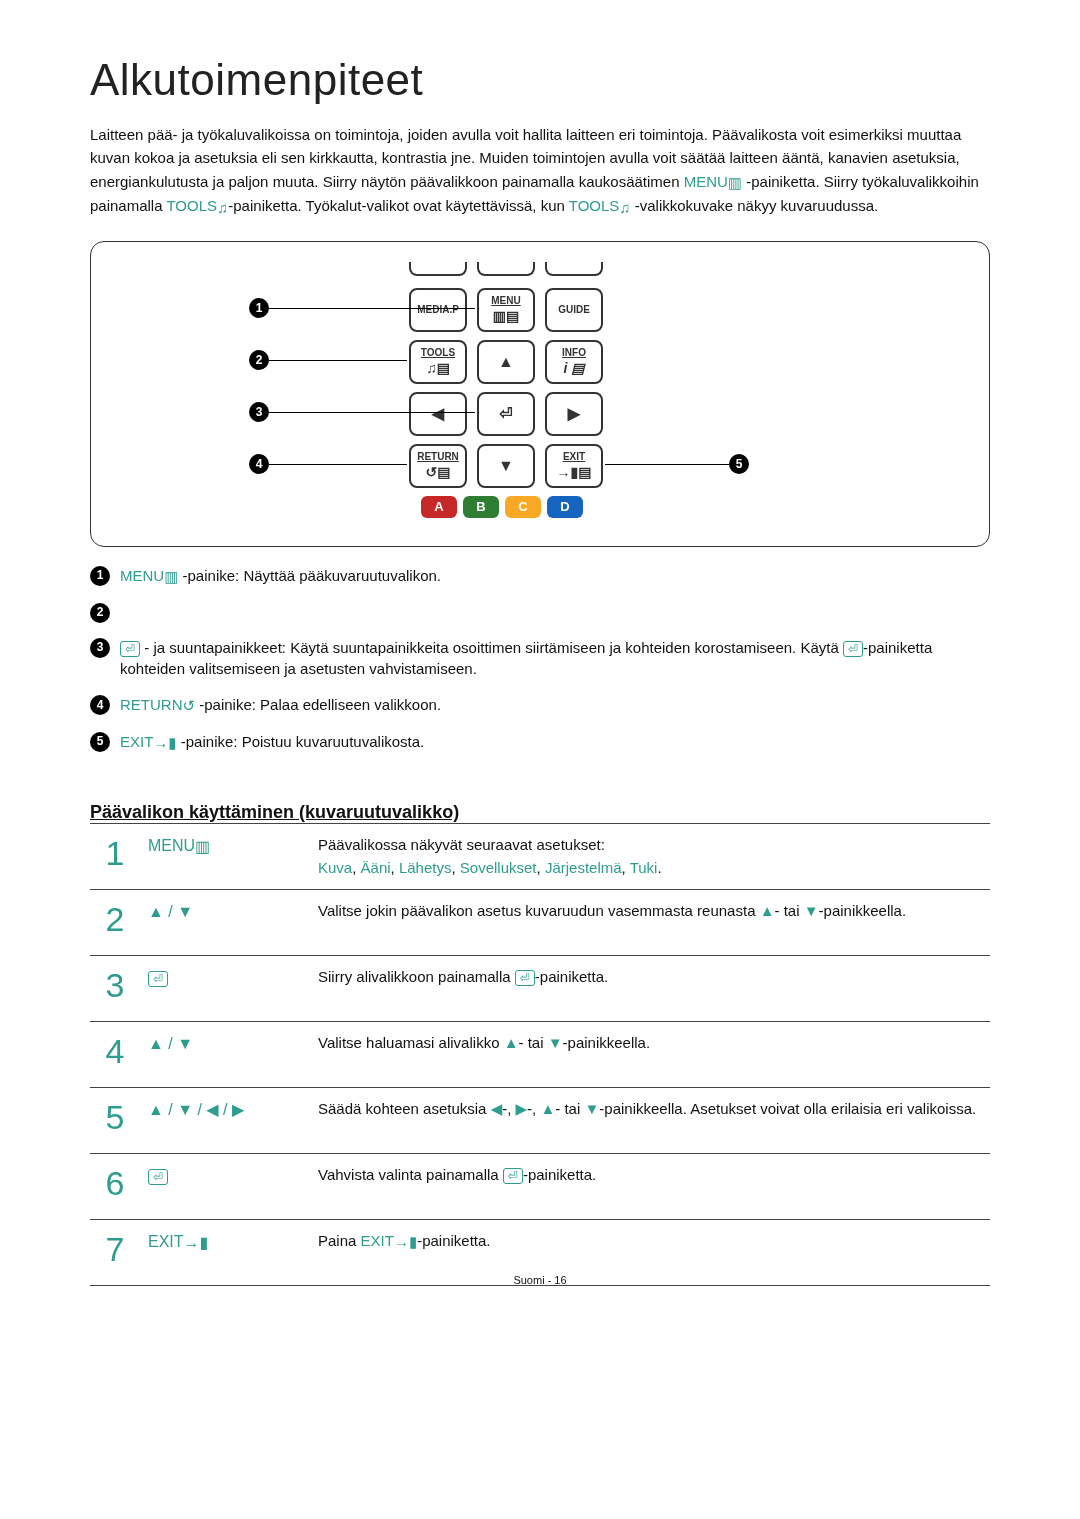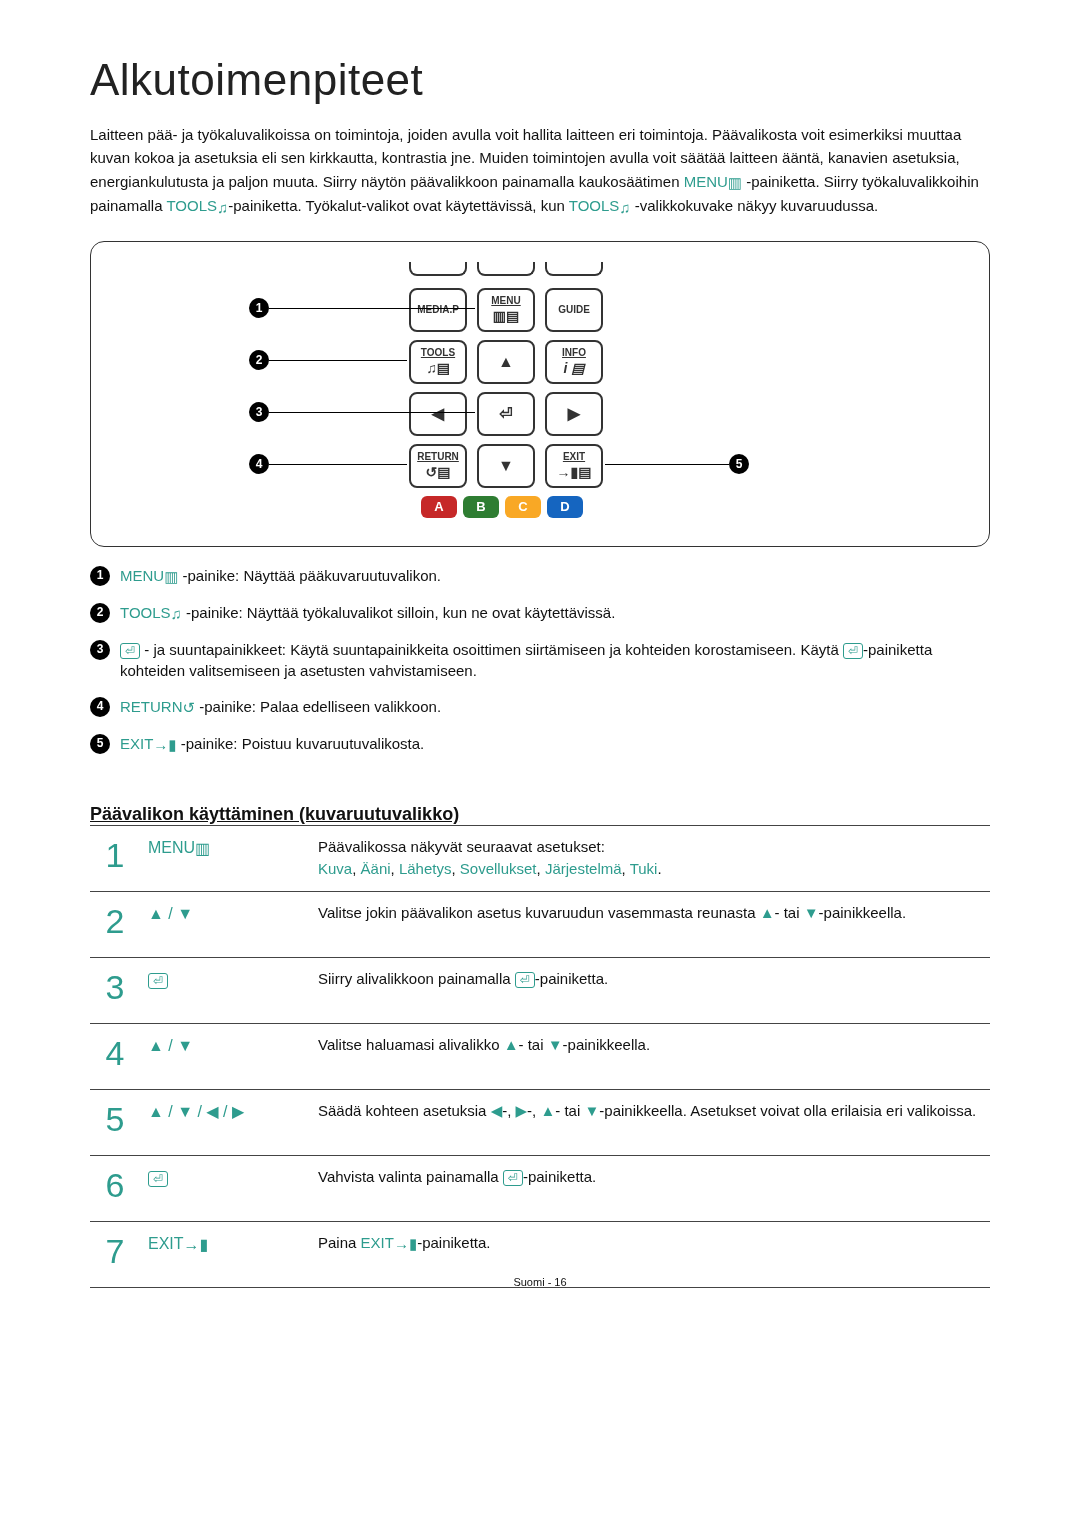--- a/index.html
+++ b/index.html
@@ -131,21 +131,20 @@
     </div>
   </div>
 
   <div class="legend">
     <div class="row">
       <div class="badge">1</div>
       <div><span class="kw"><span>MENU</span><span class="glyph">▥</span></span><span> -painike: Näyttää pääkuvaruutuvalikon.</span></div>
     </div>
     <div class="row">
       <div class="badge">2</div>
-      <div><span class="kw"><span>TOOLS</span><span class="glyph">♫</span></span><span> -painike: Näyttää työkaluvalikot silloin, kun ne ovat käytettävissä.</span></div>
     </div>
     <div class="row">
       <div class="badge">3</div>
       <div><span class="enter-ic">⏎</span><span> - ja suuntapainikkeet: Käytä suuntapainikkeita osoittimen siirtämiseen ja kohteiden korostamiseen. Käytä </span><span class="enter-ic">⏎</span><span>-painiketta kohteiden valitsemiseen ja asetusten vahvistamiseen.</span></div>
     </div>
     <div class="row">
       <div class="badge">4</div>
       <div><span class="kw"><span>RETURN</span><span class="glyph">↺</span></span><span> -painike: Palaa edelliseen valikkoon.</span></div>
     </div>
     <div class="row">

